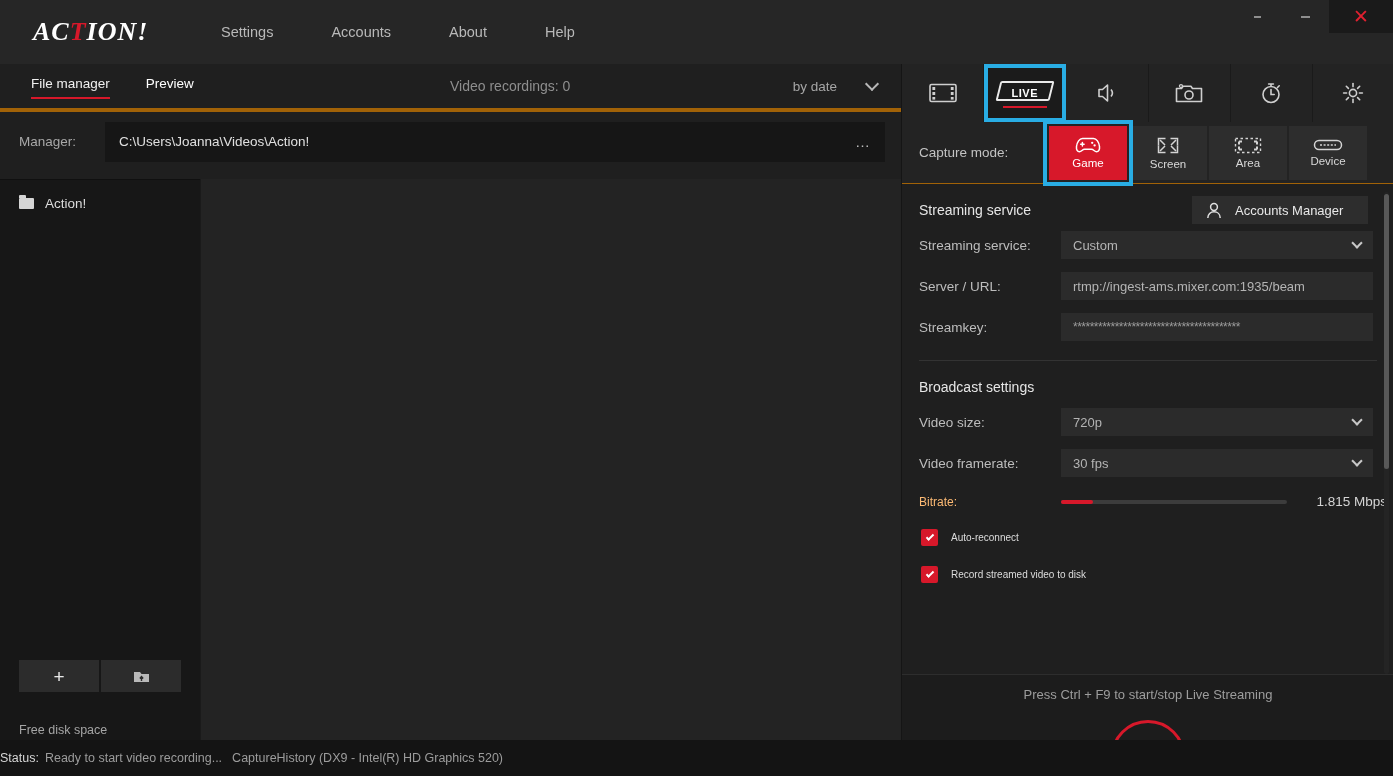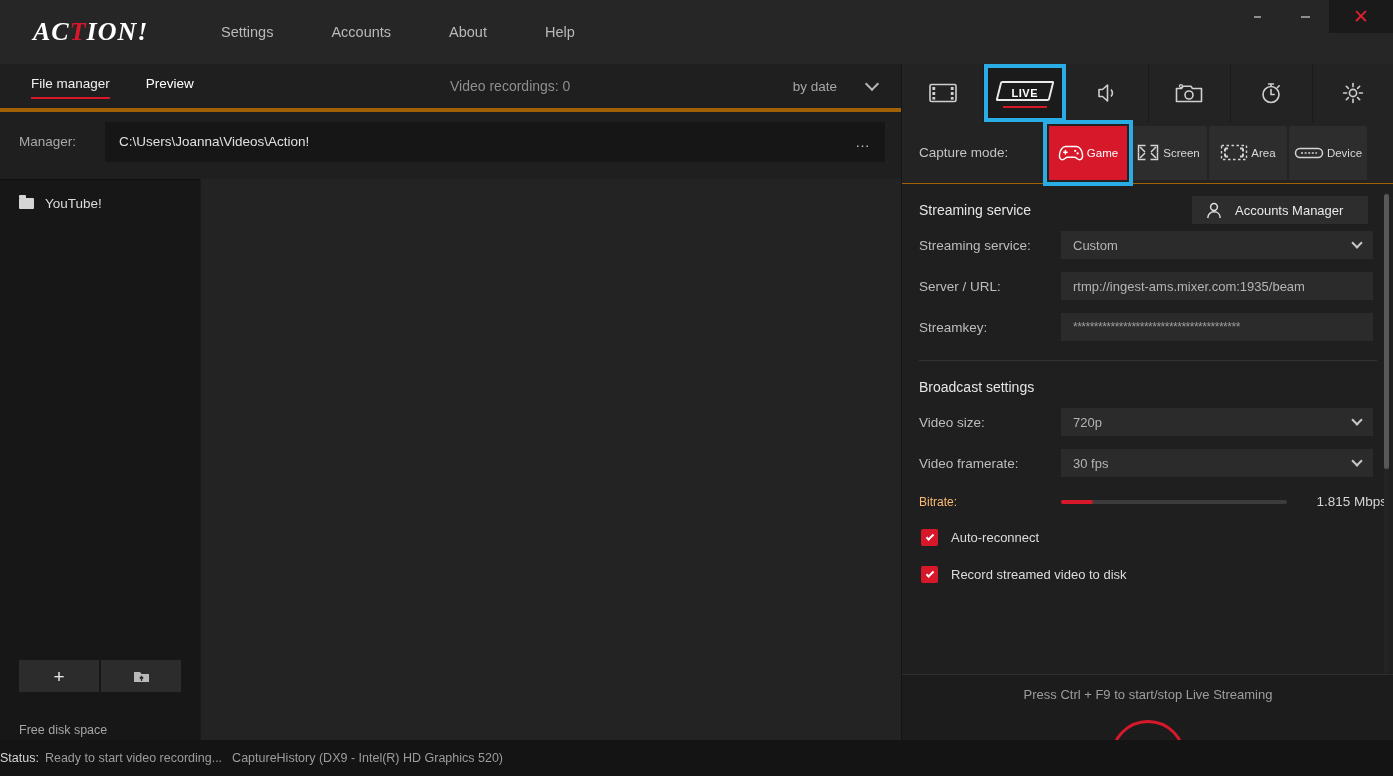--- a/index.html
+++ b/index.html
@@ -178,21 +178,21 @@
   }
 
   .capture-row {
     position:absolute; left:0; top:58px; width:492px; height:62px;
     background:#232323; display:flex; align-items:center;
     border-bottom:1px solid #a16207;
   }
   .cap-label { margin-left:17px; font-size:13.5px; color:#c3c3c3; width:130px; }
   .cap-btns { display:flex; gap:2px; }
   .cap {
-    width:78px; height:54px; background:#2d2d2d; display:flex; flex-direction:row;
+    width:78px; height:54px; background:#2d2d2d; display:flex; flex-direction:column;
     align-items:center; justify-content:center; gap:3px; cursor:pointer;
     font-size:11.5px; color:#d8d8d8;
   }
   .cap.active { background:#d7182a; color:#fff; outline:4px solid #29ade4; outline-offset:2px; z-index:4; position:relative; }
 
   .rpanel {
     position:absolute; left:0; top:120px; width:492px; height:490px;
     overflow:hidden;
   }
   .section-head {
@@ -229,21 +229,21 @@
 
   .cbrow { display:flex; align-items:center; gap:13px; margin-top:20px; padding-left:19px; }
   .cbox {
     width:17px; height:17px; background:#d7182a; display:flex; align-items:center;
     justify-content:center; cursor:pointer; border-radius:2px;
   }
   .cbox .tick {
     width:8px; height:4px; border-left:2px solid #fff; border-bottom:2px solid #fff;
     transform:rotate(-45deg) translate(1px,-1px);
   }
-  .cblabel { font-size:13px; color:#dcdcdc; cursor:pointer; }
+  .cblabel { font-size:10px; color:#dcdcdc; cursor:pointer; }
 
   .rscroll {
     position:absolute; right:5px; top:8px; width:5px; height:482px;
     background:#242424; border-radius:3px;
   }
   .rscroll-thumb {
     position:absolute; left:0; top:2px; width:5px; height:275px;
     background:#585858; border-radius:3px; cursor:pointer;
   }
 
@@ -313,21 +313,21 @@
       <div class="folder-label">Manager:</div>
       <div class="folder-input">
         <span>C:\Users\Joanna\Videos\Action!</span>
         <span class="folder-dots">…</span>
       </div>
     </div>
 
     <div class="sidebar">
       <div class="tree-item">
         <span class="folder-ico"></span>
-        <span>YouTube!</span>
+        <span>Action!</span>
       </div>
       <div class="sidebar-bottom">
         <div class="sb-btnrow">
           <div class="sb-btn">
             <span class="plus">+</span>
           </div>
           <div class="sb-btn">
             <svg width="17" height="15" viewBox="0 0 17 15">
               <path d="M1 3 h6 l1.5 2 H16 v8 H1 Z" fill="#b9b9b9"></path>
               <path d="M8.5 12 v-4 M6.8 9.4 l1.7-1.8 1.7 1.8" stroke="#2c2c2c" stroke-width="1.4" fill="none"></path>

